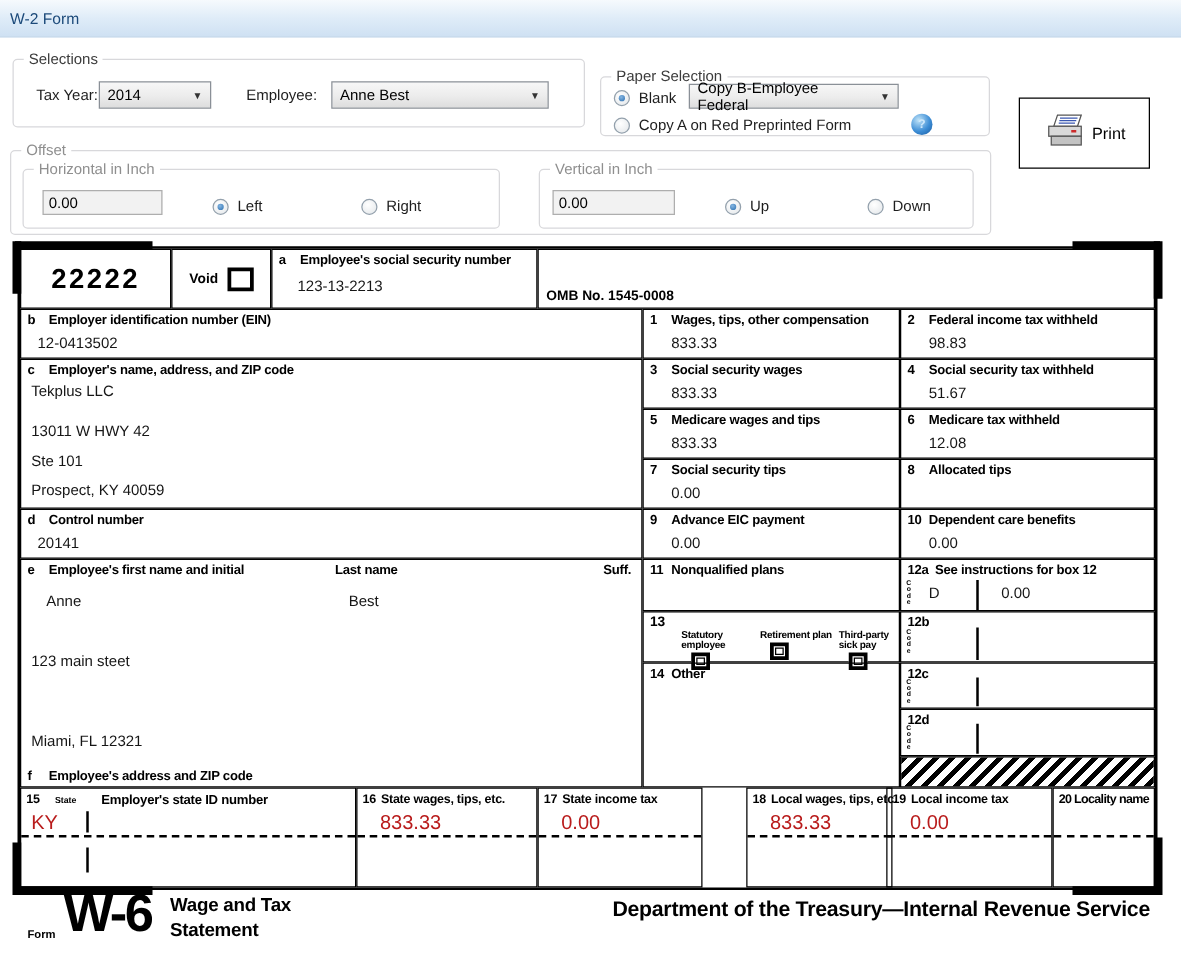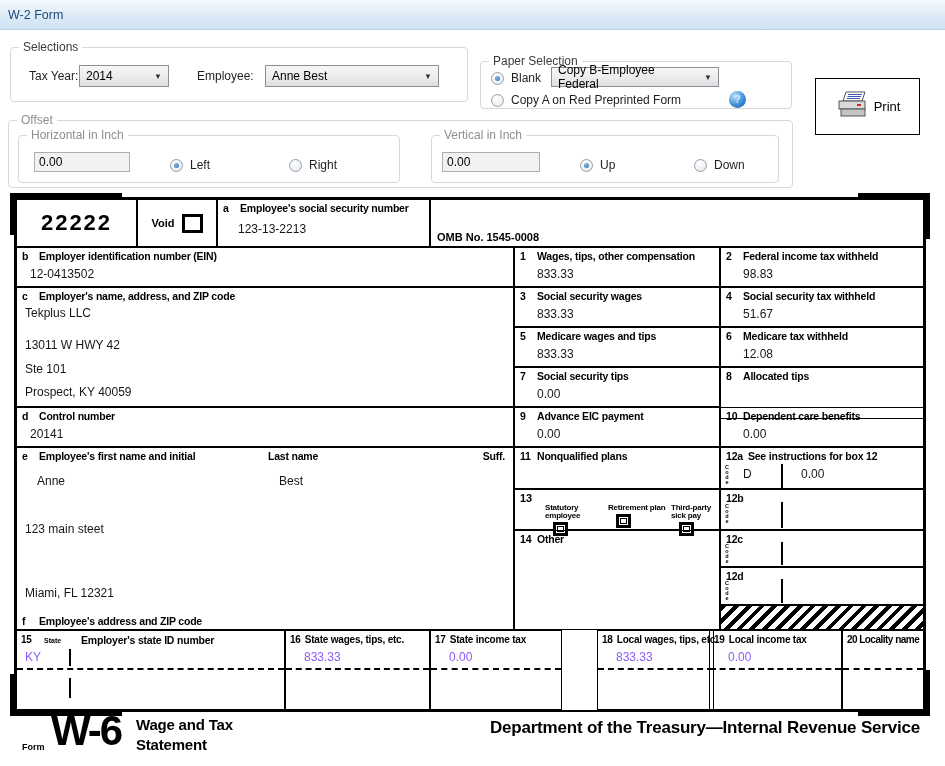--- a/index.html
+++ b/index.html
@@ -82,21 +82,21 @@
   .cbg .chk { width:15px; height:14px; margin:2px 0 0 8px; }
   .hatch {
     background: repeating-linear-gradient(135deg, #000 0 4px, #fff 4px 9px);
   }
   .scol { position:absolute; top:431px; height:80px; border:1px solid #000; }
   .stop { position:relative; height:39px; border-bottom:2px dashed #000; }
   .sbot { position:relative; height:37px; }
   .slbl { position:absolute; top:3px; left:4px; font-size:10px; font-weight:bold;
           letter-spacing:-0.2px; white-space:nowrap; }
   .slbl .num { margin-right:4px; }
-  .sval { position:absolute; top:19px; left:18px; font-size:12px; color:#8b5cf6; }
+  .sval { position:absolute; top:19px; left:18px; font-size:16px; color:#b91c1c; }
   .stick { position:absolute; width:2px; background:#000; }
   
   .w2footer { position:absolute; left:14px; top:711px; width:908px; height:55px; }
   .fw-form { position:absolute; left:8px; top:31px; font-size:9px; font-weight:bold; }
   .fw-w2 { position:absolute; left:37px; top:-4px; font-size:42px; font-weight:bold; letter-spacing:-2px; }
   .fw-title { position:absolute; left:122px; top:4px; font-size:15px; font-weight:bold;
               width:130px; line-height:1.35; letter-spacing:-0.2px; }
   .fw-agency { position:absolute; right:2px; top:7px; font-size:17px; font-weight:bold; letter-spacing:-0.2px;margin-left:16px; }
 </style>
 </head>
@@ -226,21 +226,21 @@
     <div class="fval" style="left:22px; top:19px;">833.33</div>
   </div>
   <div class="fc" style="left:704px; top:128px; width:204px; height:40px;">
     <div class="flbl"><span class="num">6</span><span>Medicare tax withheld</span></div>
     <div class="fval" style="left:22px; top:19px;">12.08</div>
   </div>
   <div class="fc" style="left:498px; top:168px; width:206px; height:40px;">
     <div class="flbl"><span class="num">7</span><span>Social security tips</span></div>
     <div class="fval" style="left:22px; top:19px;">0.00</div>
   </div>
-  <div class="fc" style="left:704px; top:168px; width:204px; height:52px;">
+  <div class="fc" style="left:704px; top:168px; width:204px; height:40px;">
     <div class="flbl"><span class="num">8</span><span>Allocated tips</span></div>
     <div class="fval" style="left:22px; top:19px;"></div>
   </div>
 
   <div class="fc" style="left:0; top:208px; width:498px; height:40px;">
     <div class="flbl"><span class="num">d</span><span>Control number</span></div>
     <div class="fval" style="left:13px; top:19px;">20141</div>
   </div>
   <div class="fc" style="left:498px; top:208px; width:206px; height:40px;">
     <div class="flbl"><span class="num">9</span><span>Advance EIC payment</span></div>

